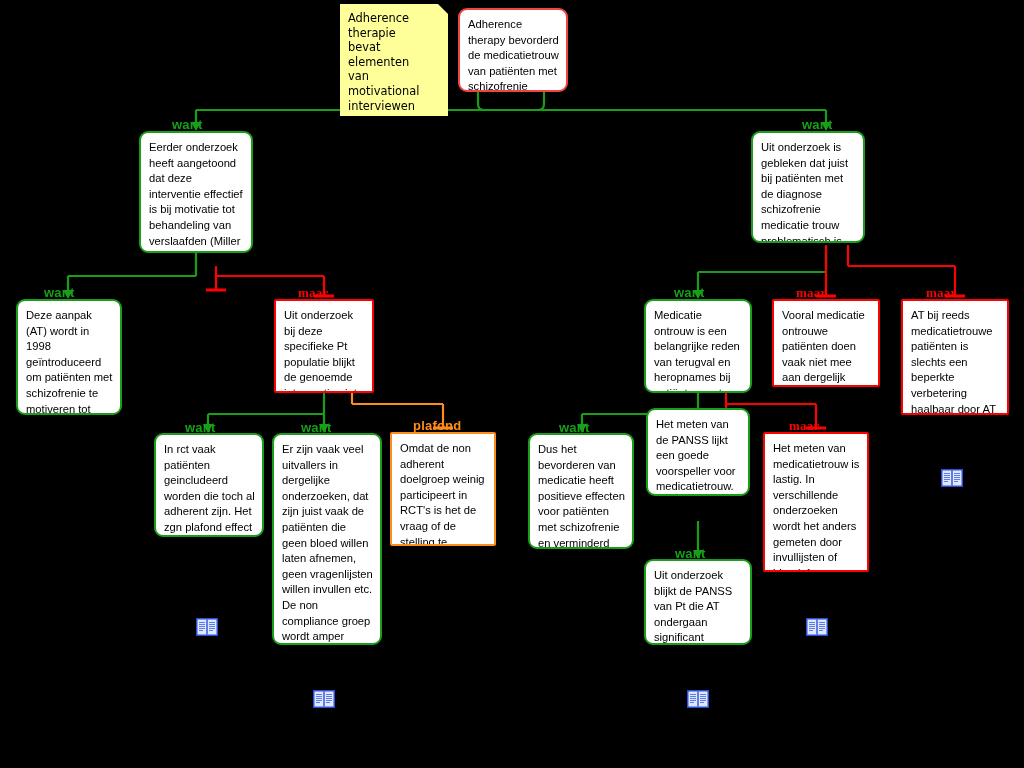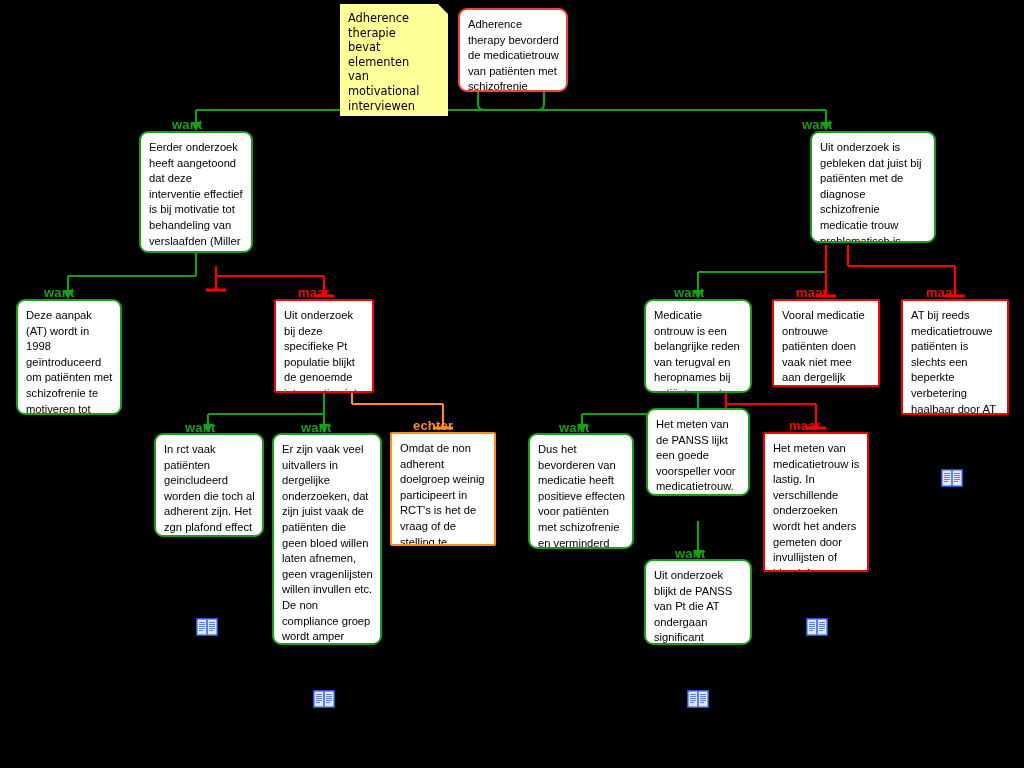--- a/index.html
+++ b/index.html
@@ -49,21 +49,21 @@
 
   
   .lbl{
     position:absolute;
     font-size:13px;
     font-weight:bold;
     letter-spacing:.2px;
     white-space:nowrap;
   }
   .lbl.g{color:#17a017;}
-  .lbl.r{color:#ff0000;}
+  .lbl.r{color:#ff0000;font-family:Liberation Serif, serif;}
   .lbl.o{color:#ff8c1a;}
 
   
   .book{position:absolute;width:22px;height:18px;}
 </style>
 </head>
 <body>
 
 <div id="canvas">
 
@@ -135,21 +135,21 @@
       <polygon points="693,550 703,550 698,559" fill="#17a017"></polygon>
     </g>
   </svg>
 
   <div class="lbl g" style="left:172px;top:117px;">want</div>
   <div class="lbl g" style="left:802px;top:117px;">want</div>
   <div class="lbl g" style="left:44px;top:285px;">want</div>
   <div class="lbl r" style="left:298px;top:285px;">maar</div>
   <div class="lbl g" style="left:185px;top:420px;">want</div>
   <div class="lbl g" style="left:301px;top:420px;">want</div>
-  <div class="lbl o" style="left:413px;top:418px;">echter</div>
+  <div class="lbl o" style="left:413px;top:418px;">plafond</div>
   <div class="lbl g" style="left:674px;top:285px;">want</div>
   <div class="lbl r" style="left:796px;top:285px;">maar</div>
   <div class="lbl r" style="left:926px;top:285px;">maar</div>
   <div class="lbl g" style="left:559px;top:420px;">want</div>
   <div class="lbl g" style="left:675px;top:420px;">want</div>
   <div class="lbl r" style="left:789px;top:418px;">maar</div>
   <div class="lbl g" style="left:675px;top:546px;">want</div>
 
   <div class="note" style="left:340px;top:4px;width:108px;height:112px;">
     <span class="fold"></span>
@@ -157,21 +157,21 @@
   </div>
 
   <div class="node plain" style="left:458px;top:8px;width:110px;height:84px;">
     <span>Adherence therapy bevorderd de medicatietrouw van patiënten met schizofrenie</span>
   </div>
 
   <div class="node green" style="left:139px;top:131px;width:114px;height:122px;">
     <span>Eerder onderzoek heeft aangetoond dat deze interventie effectief is bij motivatie tot behandeling van verslaafden (Miller en Rollnick 2005)</span>
   </div>
 
-  <div class="node green" style="left:810px;top:131px;width:126px;height:112px;">
+  <div class="node green" style="left:751px;top:131px;width:114px;height:112px;">
     <span>Uit onderzoek is gebleken dat juist bij patiënten met de diagnose schizofrenie medicatie trouw problematisch is</span>
   </div>
 
   <div class="node green" style="left:16px;top:299px;width:106px;height:116px;">
     <span>Deze aanpak (AT) wordt in 1998 geïntroduceerd om patiënten met schizofrenie te motiveren tot medicatie inname (Kemp 1998)</span>
   </div>
 
   <div class="node red" style="left:274px;top:299px;width:100px;height:94px;">
     <span>Uit onderzoek bij deze specifieke Pt populatie blijkt de genoemde interventie niet effectief</span>
   </div>

